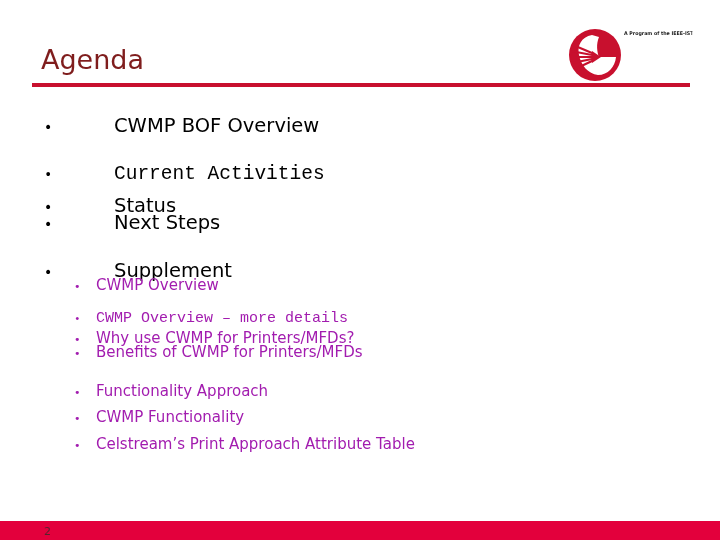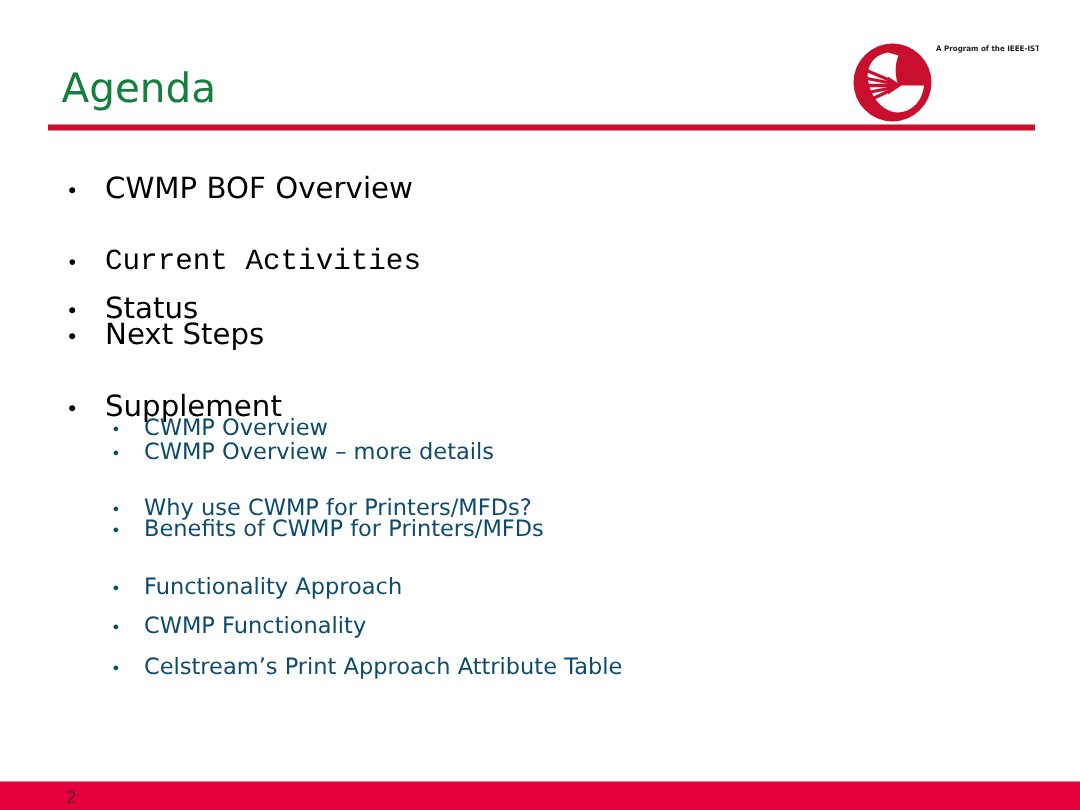--- a/index.html
+++ b/index.html
@@ -23,21 +23,21 @@
     background: #ffffff;
   }
 
   
   .slide-title {
     position: absolute;
     left: 41px;
     top: 44px;
     font-size: 27px;
     line-height: 32px;
-    color: #15803d;
+    color: #7f1d1d;
     font-weight: normal;
     letter-spacing: 0px;
     white-space: nowrap;
   }
   .title-rule {
     position: absolute;
     left: 32px;
     top: 83px;
     width: 658px;
     height: 4px;
@@ -108,30 +108,31 @@
   .l1-item .bullet {
     display: inline-block;
     width: 26px;
     text-align: left;
     font-size: 14px;
     vertical-align: baseline;
   }
   .l1-item .txt {
     display: inline-block;
     vertical-align: baseline;
+    margin-left: 44px;
   }
 
   .l2-item {
     position: absolute;
     left: 74px;
     width: 620px;
     height: 26px;
     font-size: 15px;
     line-height: 26px;
-    color: #0c4a6e;
+    color: #a21caf;
     white-space: nowrap;
   }
   .l2-item .bullet {
     display: inline-block;
     width: 22px;
     text-align: left;
     font-size: 11px;
     vertical-align: baseline;
   }
   .l2-item .txt {
@@ -208,21 +209,21 @@
     </li>
     <li class="l1-item" style="top:255px;">
       <span class="bullet">•</span><span class="txt">Supplement</span>
     </li>
   </ul>
 
   <ul class="body-list">
     <li class="l2-item" style="top:272px;">
       <span class="bullet">•</span><span class="txt">CWMP Overview</span>
     </li>
-    <li class="l2-item" style="top:288px;">
+    <li class="l2-item" style="top:306px;font-family:Liberation Mono, monospace;">
       <span class="bullet">•</span><span class="txt">CWMP Overview – more details</span>
     </li>
     <li class="l2-item" style="top:325px;">
       <span class="bullet">•</span><span class="txt">Why use CWMP for Printers/MFDs?</span>
     </li>
     <li class="l2-item" style="top:339px;">
       <span class="bullet">•</span><span class="txt">Benefits of CWMP for Printers/MFDs</span>
     </li>
     <li class="l2-item" style="top:378px;">
       <span class="bullet">•</span><span class="txt">Functionality Approach</span>

